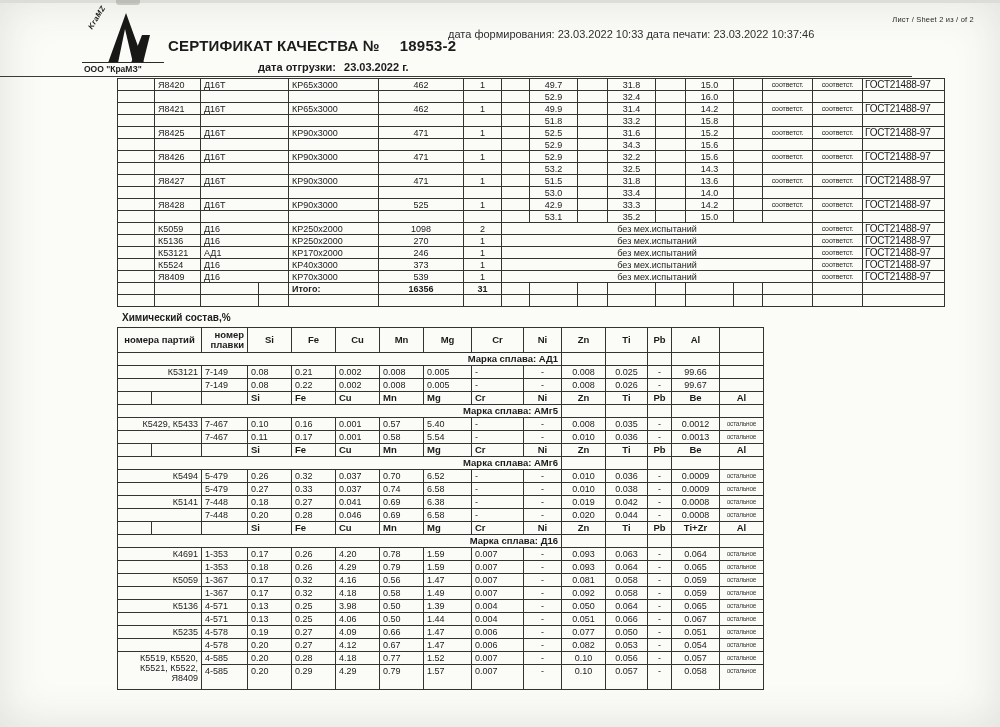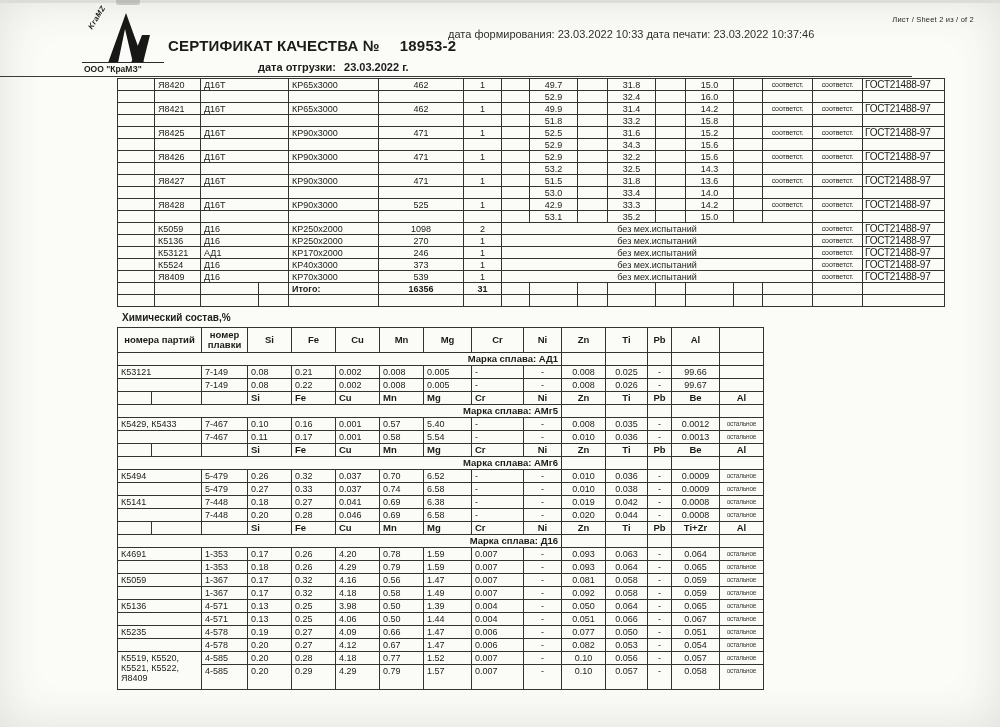--- a/index.html
+++ b/index.html
@@ -28,21 +28,21 @@
   .chem{left:85px;top:327px;width:646px;}
   .chem td{height:12px;}
   .tl{text-align:left}.tc{text-align:center}.tr{text-align:center}
   .b{font-weight:bold}
   .sm{font-size:7px;letter-spacing:-.1px;}
   .gost{font-size:10px;padding:0 2px;letter-spacing:-.2px;}
   .ost{font-size:6.5px;color:#3a3a3a;letter-spacing:-.2px;}
   .hdr{font-weight:bold;text-align:center;font-size:9.5px;line-height:10px;}
   .sub{font-size:9.5px;}
   .band{font-weight:bold;font-size:9.5px;text-align:right;padding-left:2px;}
-  .pre{white-space:pre-line;}
+  .pre{white-space:pre-line;text-align:right;}
   .vtop{vertical-align:top;padding-top:1px;}
   .chem-title{left:122px;top:312px;font-size:10px;font-weight:bold;}
 </style>
 </head>
 <body>
 
 <div class="page">
   <div class="edge-top"></div>
   <div class="smudge"></div>
 

